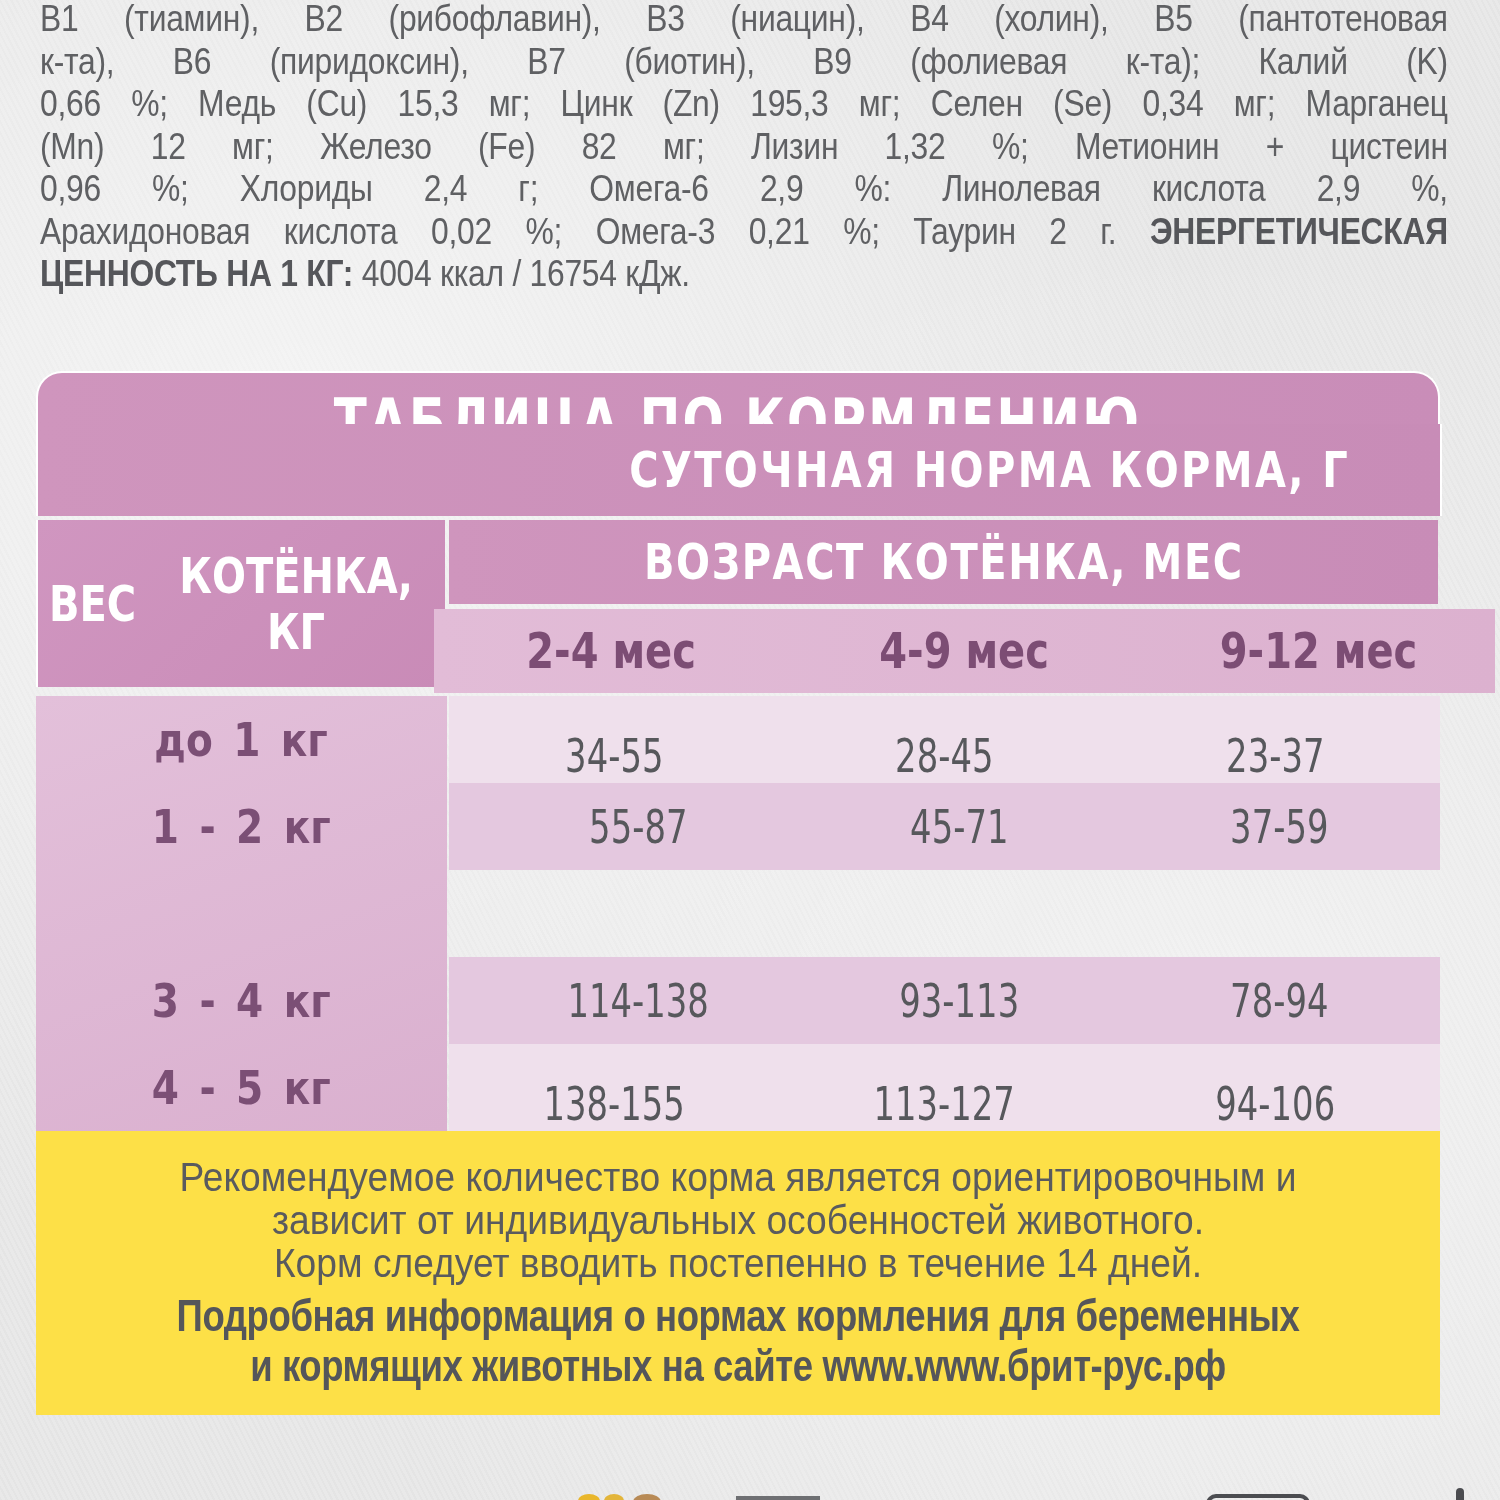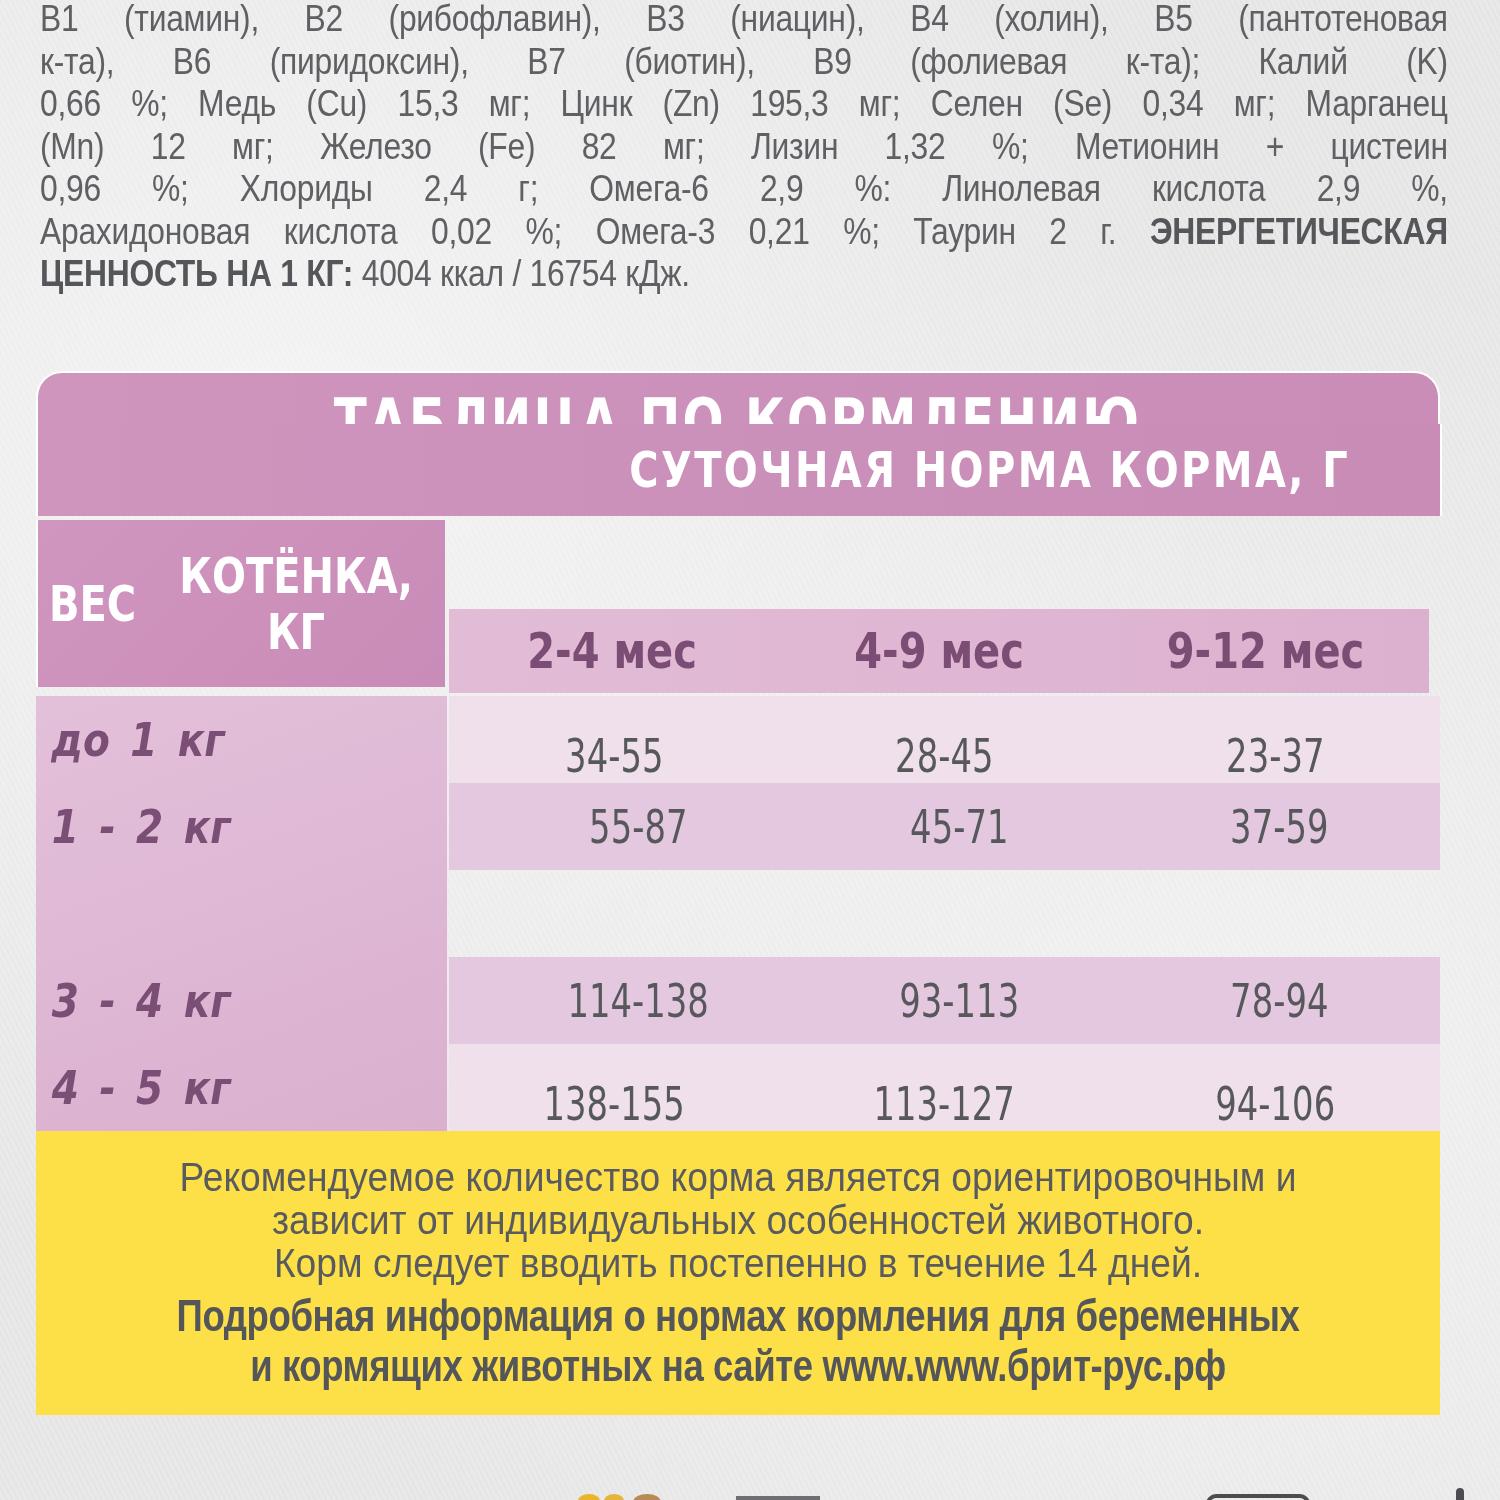--- a/index.html
+++ b/index.html
@@ -67,40 +67,40 @@
   .hdr-age {
     position: absolute; left: 413px; top: 197px; width: 989px; height: 84px;
     background: linear-gradient(90deg, #cf95bd 0%, #c88cb7 100%);
     display: flex; align-items: center; justify-content: center;
   }
   .hdr-age span {
     font-family: "DejaVu Sans", sans-serif; font-weight: 700; color: #fff;
     font-size: 50px; letter-spacing: 2px; transform: scaleX(0.8); display: inline-block;
   }
   .hdr-cols {
-    position: absolute; left: 413px; top: 286px; width: 980px; height: 84px;
+    position: absolute; left: 398px; top: 286px; width: 1061px; height: 84px;
     background: linear-gradient(90deg, #e2bcd7 0%, #dcb1cf 100%);
     display: flex;
   }
   .hdr-cols .col {
     flex: 1; display: flex; align-items: center; justify-content: center;
   }
   .hdr-cols .col span {
     font-family: "DejaVu Sans", sans-serif; font-weight: 700; color: #7c4d74;
     font-size: 50px; transform: scaleX(0.8); display: inline-block;
   }
   .rows {
     position: absolute; left: 0; top: 373px; width: 1404px; height: 435px;
   }
   .row {
     position: absolute; left: 0; width: 1404px; height: 87px; display: flex;
   }
   .row .wcell {
     width: 411px; height: 100%;
-    display: flex; align-items: center;  font-style: italic;
+    display: flex; align-items: center; justify-content: center;
   }
   .row .wcell span {
     font-family: "DejaVu Sans", sans-serif; font-weight: 700; color: #7b4f75;
     font-size: 46px; transform: scaleX(0.85); display: inline-block; word-spacing: 8px;
   }
   .row .vals { flex: 1; display: flex; margin-left: 2px; }
   .row .vals .vc {
     flex: 1; display: flex; align-items: center; justify-content: center;
   }
   .row .vals .vc span {
@@ -165,20 +165,23 @@
     <span>ТАБЛИЦА ПО КОРМЛЕНИЮ</span>
   </div>
   <div class="tbl-sub">
     <span>СУТОЧНАЯ НОРМА КОРМА, Г</span>
   </div>
 
   <div class="hdr-weight">
     <span>ВЕС</span>
     <span>КОТЁНКА, КГ</span>
   </div>
+  <div class="hdr-age">
+    <span>ВОЗРАСТ КОТЁНКА, МЕС</span>
+  </div>
   <div class="hdr-cols">
     <div class="col">
         <span>2-4 мес</span>
       </div>
     <div class="col">
         <span>4-9 мес</span>
       </div>
     <div class="col">
         <span>9-12 мес</span>
       </div>

